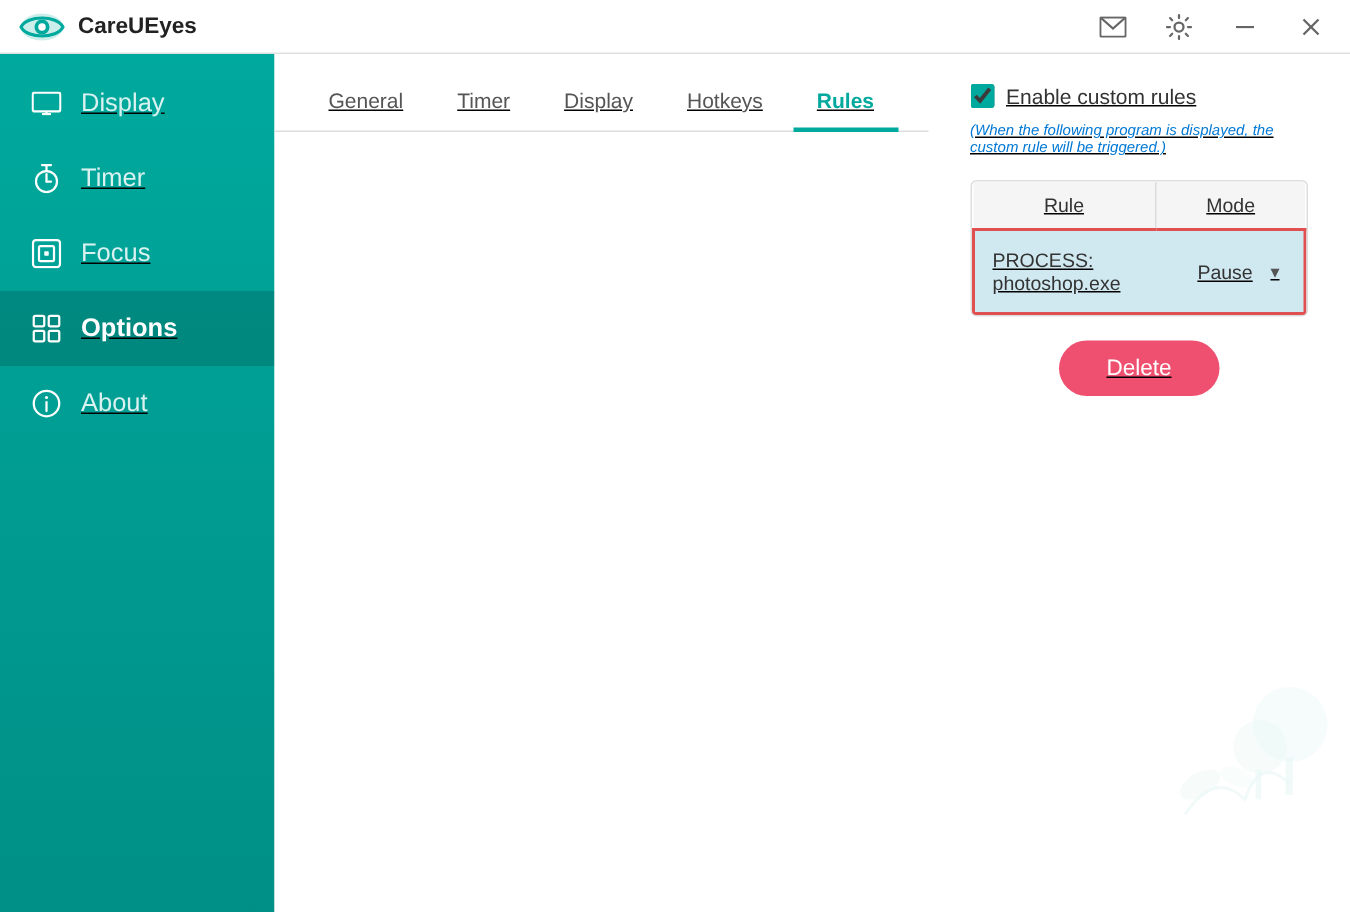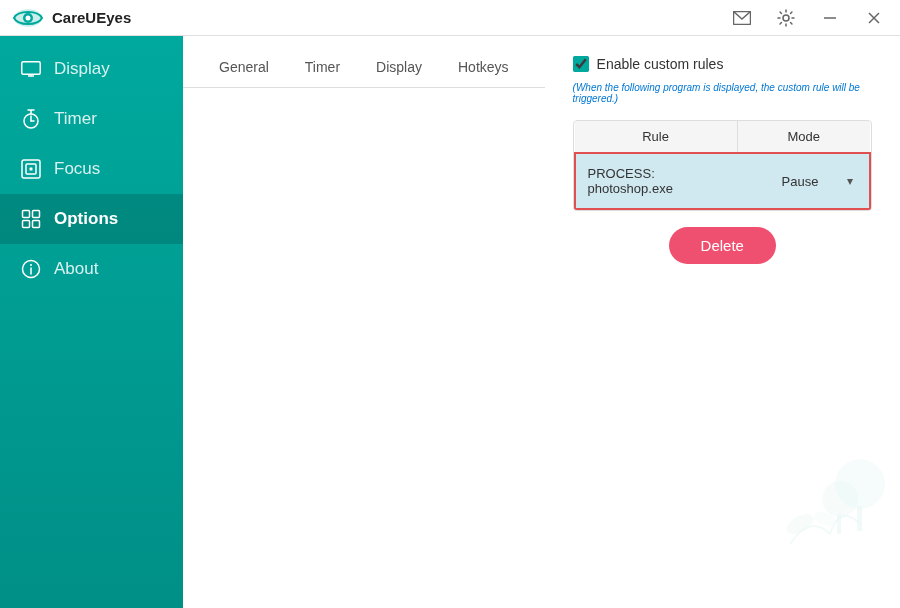--- a/index.html
+++ b/index.html
@@ -55,20 +55,21 @@
       border-radius: 4px;
       border: none;
       background: transparent;
     }
 
     
     .main-layout {
       display: flex;
       flex: 1;
       overflow: hidden;
+      text-decoration: underline;
     }
 
     
     .sidebar {
       width: 183px;
       background: linear-gradient(180deg, #00a99d 0%, #008f87 100%);
       display: flex;
       flex-direction: column;
       padding-top: 8px;
       flex-shrink: 0;
@@ -372,20 +373,21 @@
 
   </div>
 
   <div class="content">
 
     <div class="tabs">
       <div class="tab">General</div>
       <div class="tab">Timer</div>
       <div class="tab">Display</div>
       <div class="tab">Hotkeys</div>
+      <div class="tab active">Rules</div>
     </div>
 
     <div class="tab-content">
 
 
       <div class="checkbox-row">
         <input type="checkbox" id="cb2" checked="" style="">
         <label for="cb2" class="checkbox-label">Enable custom rules</label>
       </div>
 

